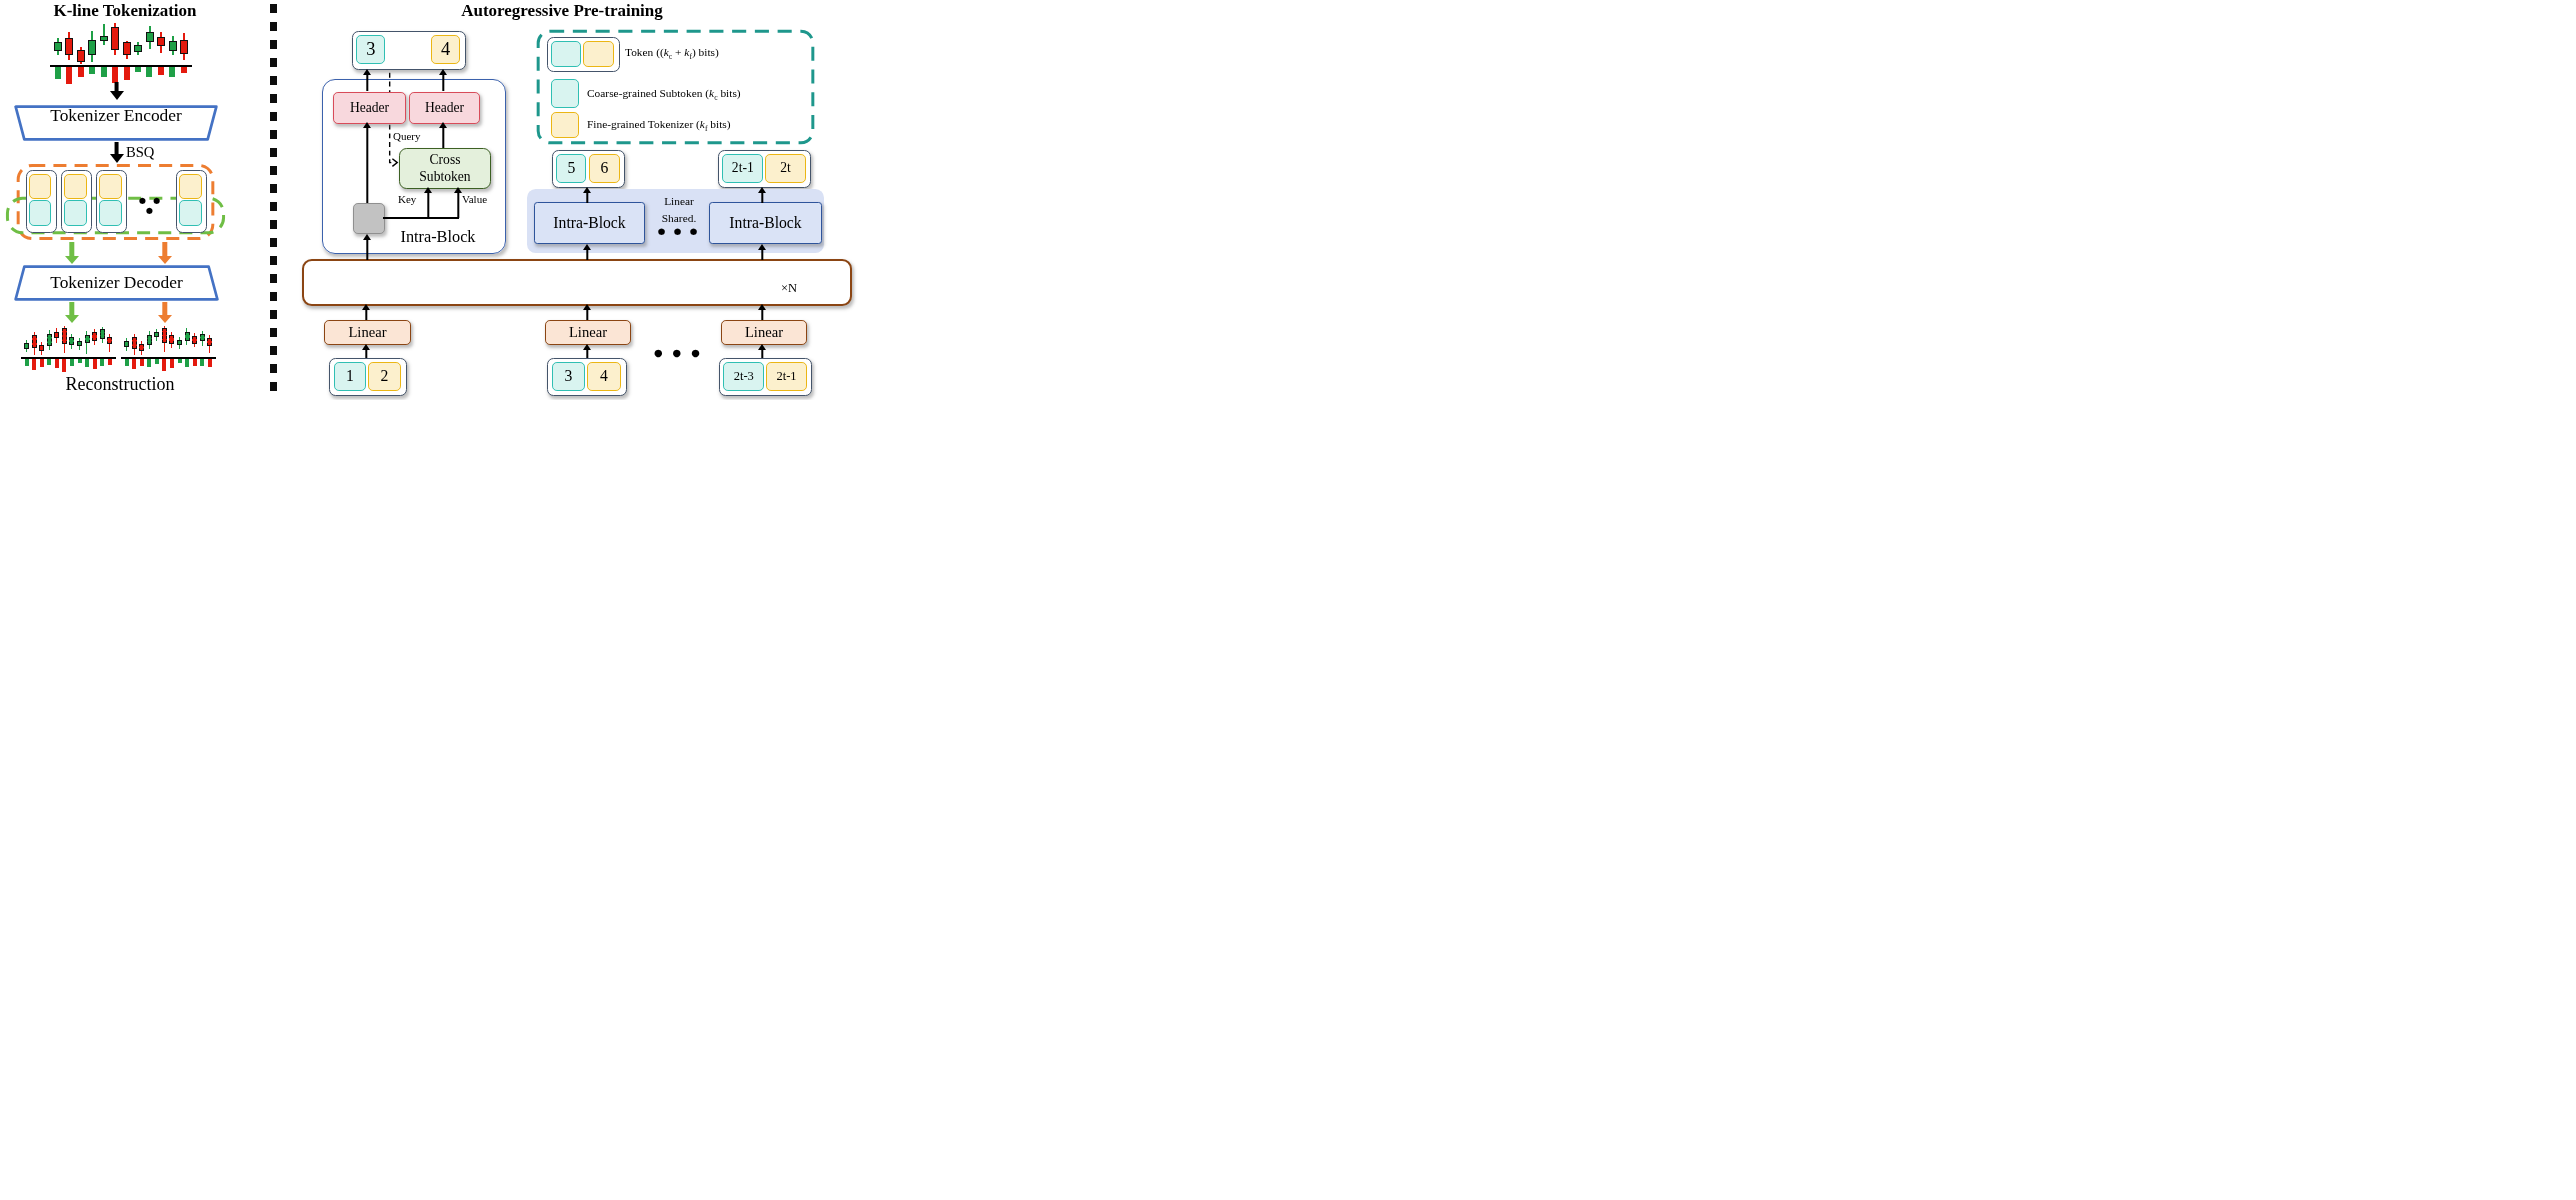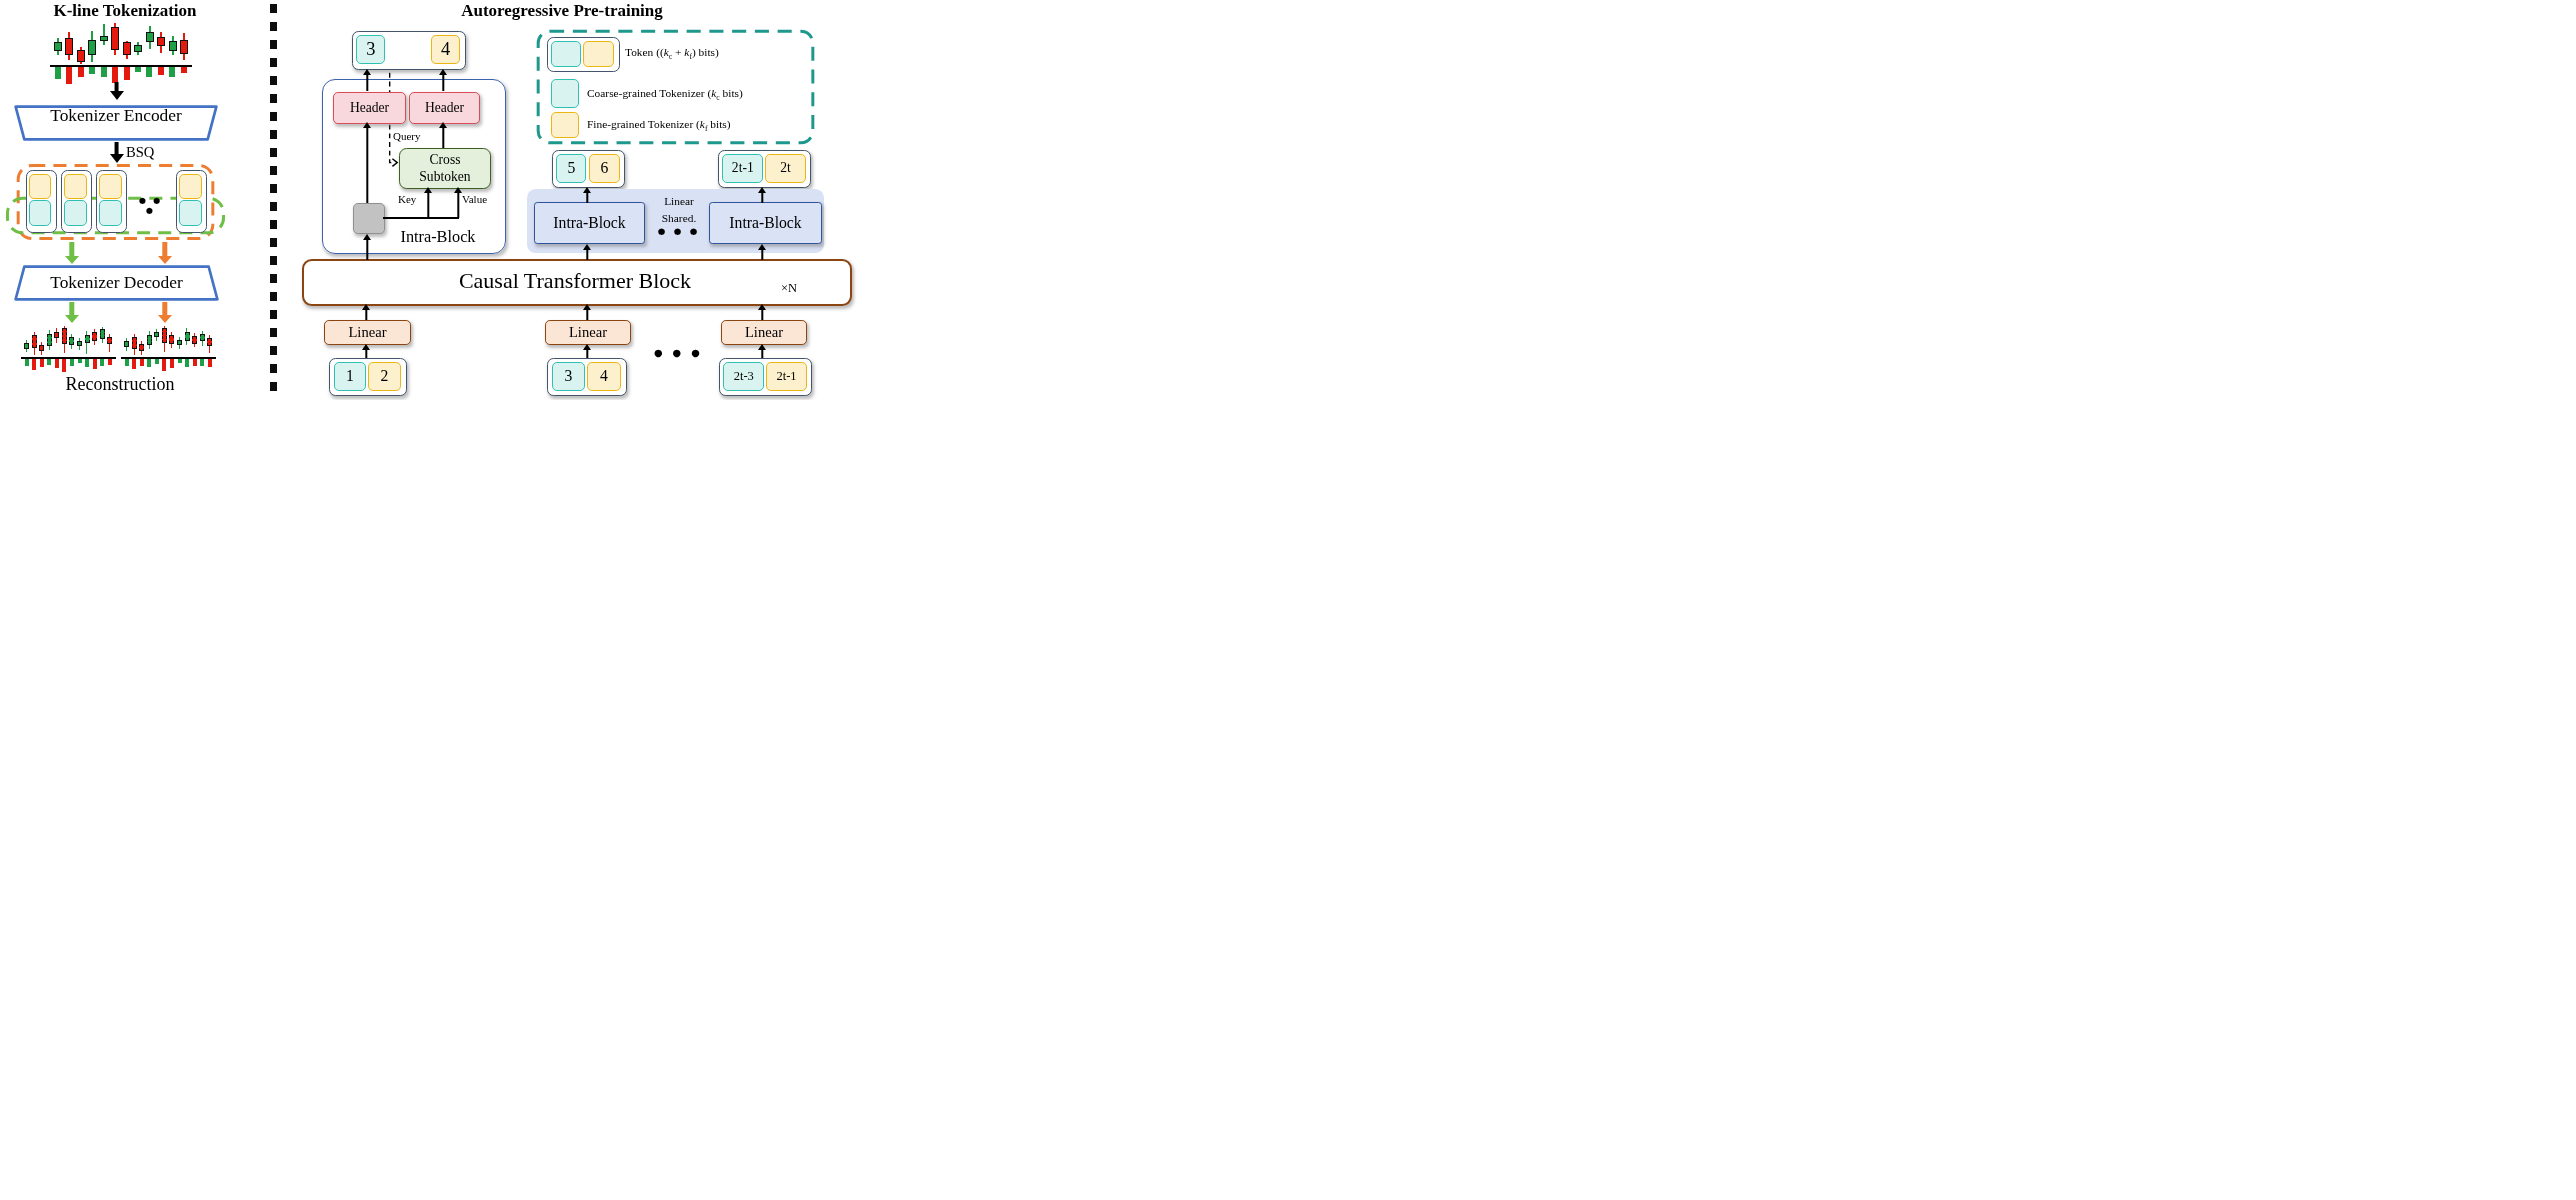--- a/index.html
+++ b/index.html
@@ -280,21 +280,21 @@
   </svg>
   <div class="tok-outer" style="left:547px; top:37px; width:71px; height:33px;">
     <div class="sub cy" style="left:3.3px; top:2.7px; width:28px; height:24px;"></div>
     <div class="sub yl" style="left:35px; top:2.7px; width:29px; height:24px;"></div>
   </div>
   <div class="lg-text" style="left:625px; top:46px;">
     <span>Token ((</span><i>k</i><sub>c</sub><span> + </span><i>k</i><sub>f</sub><span>) bits)</span>
   </div>
   <div class="sub cy" style="left:551px; top:79px; width:25.5px; height:27px;"></div>
   <div class="lg-text" style="left:587px; top:87px;">
-    <span>Coarse-grained Tokenizer (</span><i>k</i><sub>c</sub><span> bits)</span>
+    <span>Coarse-grained Subtoken (</span><i>k</i><sub>c</sub><span> bits)</span>
   </div>
   <div class="sub yl" style="left:551px; top:112px; width:25.5px; height:24px;"></div>
   <div class="lg-text" style="left:587px; top:118px;">
     <span>Fine-grained Tokenizer (</span><i>k</i><sub>f</sub><span> bits)</span>
   </div>
 
   <div class="tok-outer shadow" style="left:552px; top:150px; width:71px; height:36px;">
     <div class="sub cy" style="left:3.3px; top:2.7px; width:28px; height:27px; font-size:15.7px;">5</div>
     <div class="sub yl" style="left:36px; top:2.7px; width:29px; height:27px; font-size:15.7px;">6</div>
   </div>
@@ -306,21 +306,20 @@
   <div class="abs" style="left:527px; top:189px; width:297px; height:64px; background:#D9E1F5; border-radius:8.7px;"></div>
   <div class="abs ctr shadow" style="left:534px; top:202px; width:109px; height:40px; background:#DAE3F6; border:1.9px solid #2E549B; border-radius:3.3px; font-size:15.7px;">Intra-Block</div>
   <div class="abs ctr shadow" style="left:709px; top:202px; width:111px; height:40px; background:#DAE3F6; border:1.9px solid #2E549B; border-radius:3.3px; font-size:15.7px;">Intra-Block</div>
   <div class="abs" style="left:649px; top:193px; width:60px; text-align:center; font-size:11.4px; line-height:1.45;">
     <div>Linear</div>
     <div>Shared.</div>
   </div>
   <div class="dots" style="left:649px; top:226px; width:60px; font-size:8.7px; letter-spacing:2.7px;">● ● ●</div>
 
   <div class="abs shadow" style="left:302px; top:259px; width:546px; height:43px; background:#fff; border:2.7px solid #8B4513; border-radius:9.8px;">
-    <div class="abs ctr" style="left:81px; top:0; width:380px; height:39px; font-size:22px;">Causal Transformer Block</div>
     <div class="abs" style="left:477px; top:19.5px; font-size:12.5px;">×N</div>
   </div>
 
   <div class="abs ctr shadow" style="left:324px; top:320px; width:85px; height:23px; background:#FBE5D5; border:1.9px solid #8B4513; border-radius:4.9px; font-size:14.6px;">Linear</div>
   <div class="abs ctr shadow" style="left:545px; top:320px; width:84px; height:23px; background:#FBE5D5; border:1.9px solid #8B4513; border-radius:4.9px; font-size:14.6px;">Linear</div>
   <div class="abs ctr shadow" style="left:721px; top:320px; width:84px; height:23px; background:#FBE5D5; border:1.9px solid #8B4513; border-radius:4.9px; font-size:14.6px;">Linear</div>
   <div class="dots" style="left:646px; top:347px; width:65px; font-size:9.8px; letter-spacing:3.3px;">● ● ●</div>
 
   <div class="tok-outer shadow" style="left:329px; top:358px; width:76px; height:36px;">
     <div class="sub cy" style="left:3.8px; top:2.7px; width:30px; height:27px; font-size:15.7px;">1</div>

